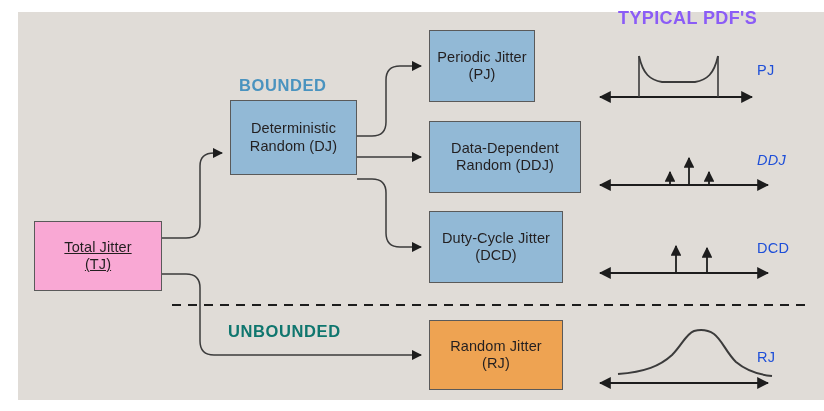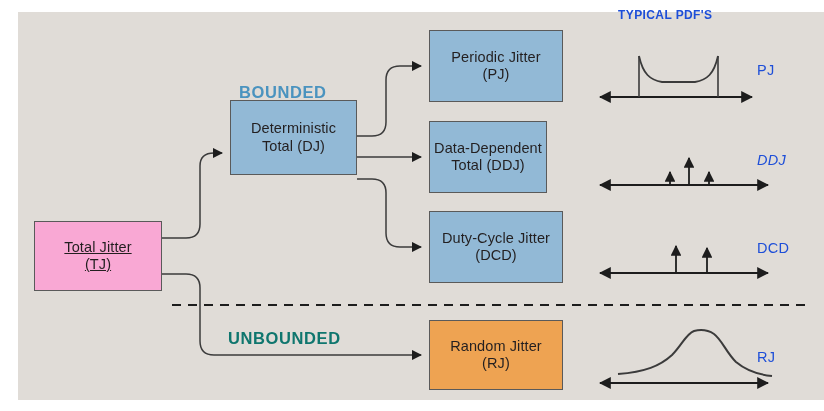--- a/index.html
+++ b/index.html
@@ -40,41 +40,40 @@
     letter-spacing:.1px;
   }
   .node .l2{display:block;}
   .node-white{background:#f9a8d4;text-decoration:underline;}
   .node-blue{background:#92b9d6;}
   .node-orange{background:#eda košile;}
   .node-orange{background:#eea352;}
 
   #n-tj{left:34px;top:221px;width:128px;height:70px;}
   #n-dj{left:230px;top:100px;width:127px;height:75px;}
-  #n-pj{left:429px;top:30px;width:134px;height:72px;}
-  #n-ddj{left:429px;top:121px;width:118px;height:72px;}
+  #n-pj{left:429px;top:30px;width:106px;height:72px;}
+  #n-ddj{left:429px;top:121px;width:152px;height:72px;}
   #n-dcd{left:429px;top:211px;width:134px;height:72px;}
   #n-rj{left:429px;top:320px;width:134px;height:70px;}
 
   .cat-label{
     position:absolute;
     font-weight:bold;
     font-size:16.5px;
     letter-spacing:.6px;
-    margin-top:7px;
   }
   #lbl-bounded{left:239px;top:76px;color:#4a93bf;}
   #lbl-unbounded{left:228px;top:322px;color:#0f766e;}
 
   #lbl-typical{
     position:absolute;
     left:618px;top:8px;
     font-weight:bold;
-    font-size:12px;
-    color:#1d4ed8;
+    font-size:18px;
+    color:#8b5cf6;
     letter-spacing:.4px;
   }
 
   .pdf-tag{
     position:absolute;
     font-size:14.5px;
     color:#1d4ed8;
     letter-spacing:.3px;
     text-align:right;
   }
@@ -143,31 +142,31 @@
     </g>
   </svg>
 
   <div class="node node-white" id="n-tj">
     <span class="l1">Total Jitter</span>
     <span class="l2">(TJ)</span>
   </div>
 
   <div class="node node-blue" id="n-dj">
     <span class="l1">Deterministic</span>
-    <span class="l2">Total (DJ)</span>
+    <span class="l2">Random (DJ)</span>
   </div>
 
   <div class="node node-blue" id="n-pj">
     <span class="l1">Periodic Jitter</span>
     <span class="l2">(PJ)</span>
   </div>
 
   <div class="node node-blue" id="n-ddj">
     <span class="l1">Data-Dependent</span>
-    <span class="l2">Total (DDJ)</span>
+    <span class="l2">Random (DDJ)</span>
   </div>
 
   <div class="node node-orange" id="n-rj">
     <span class="l1">Random Jitter</span>
     <span class="l2">(RJ)</span>
   </div>
 
   <div class="node node-blue" id="n-dcd">
     <span class="l1">Duty-Cycle Jitter</span>
     <span class="l2">(DCD)</span>

